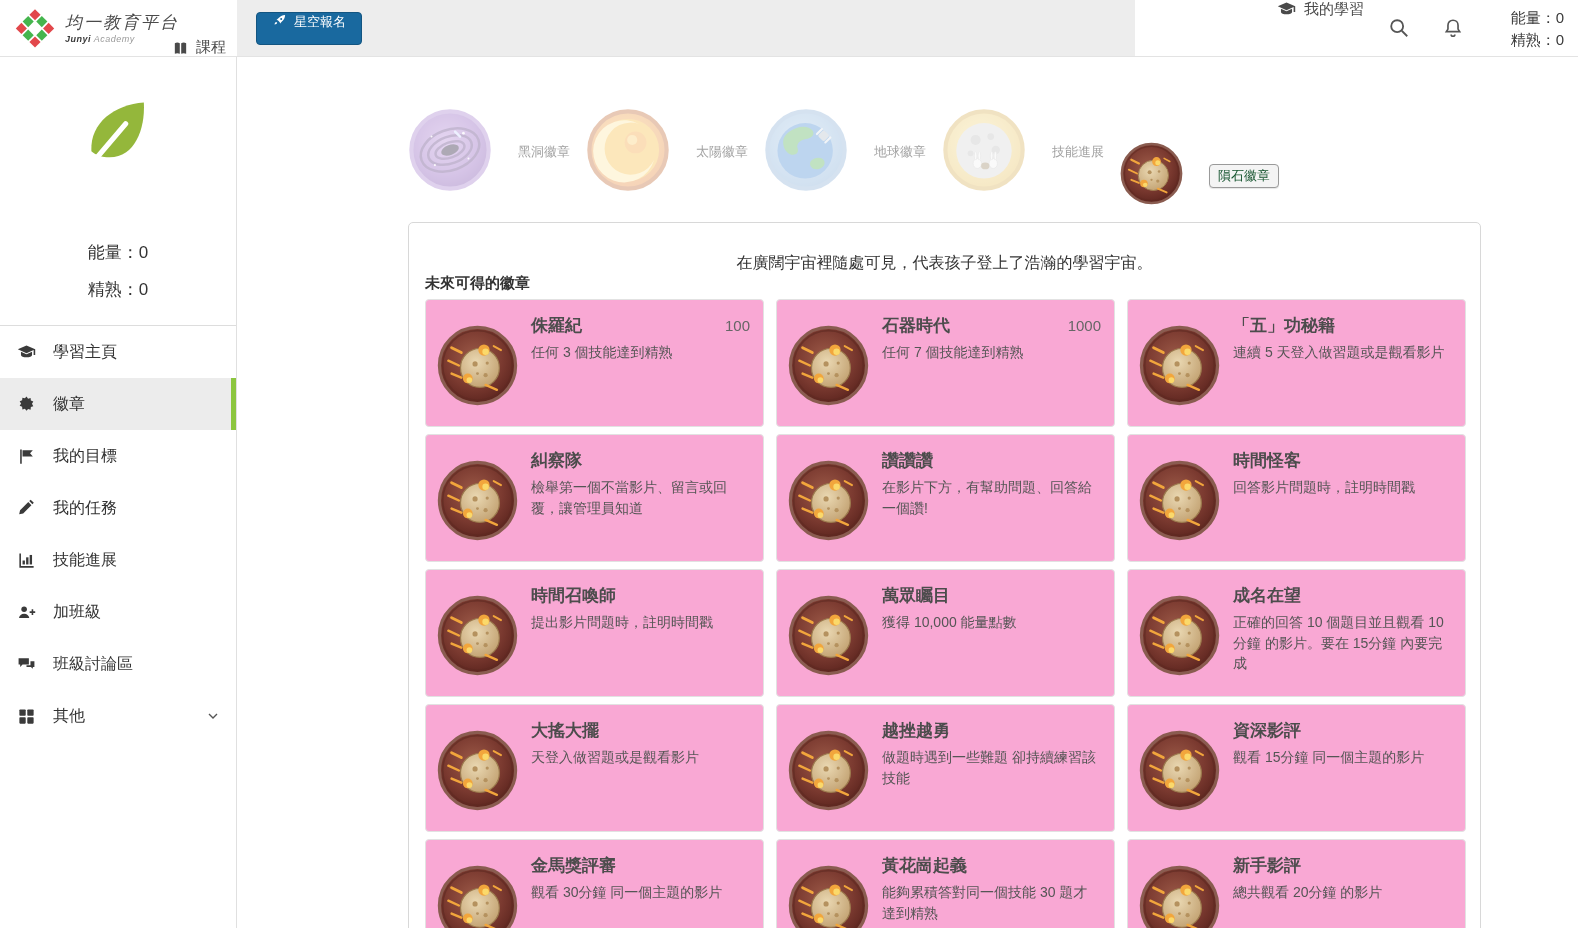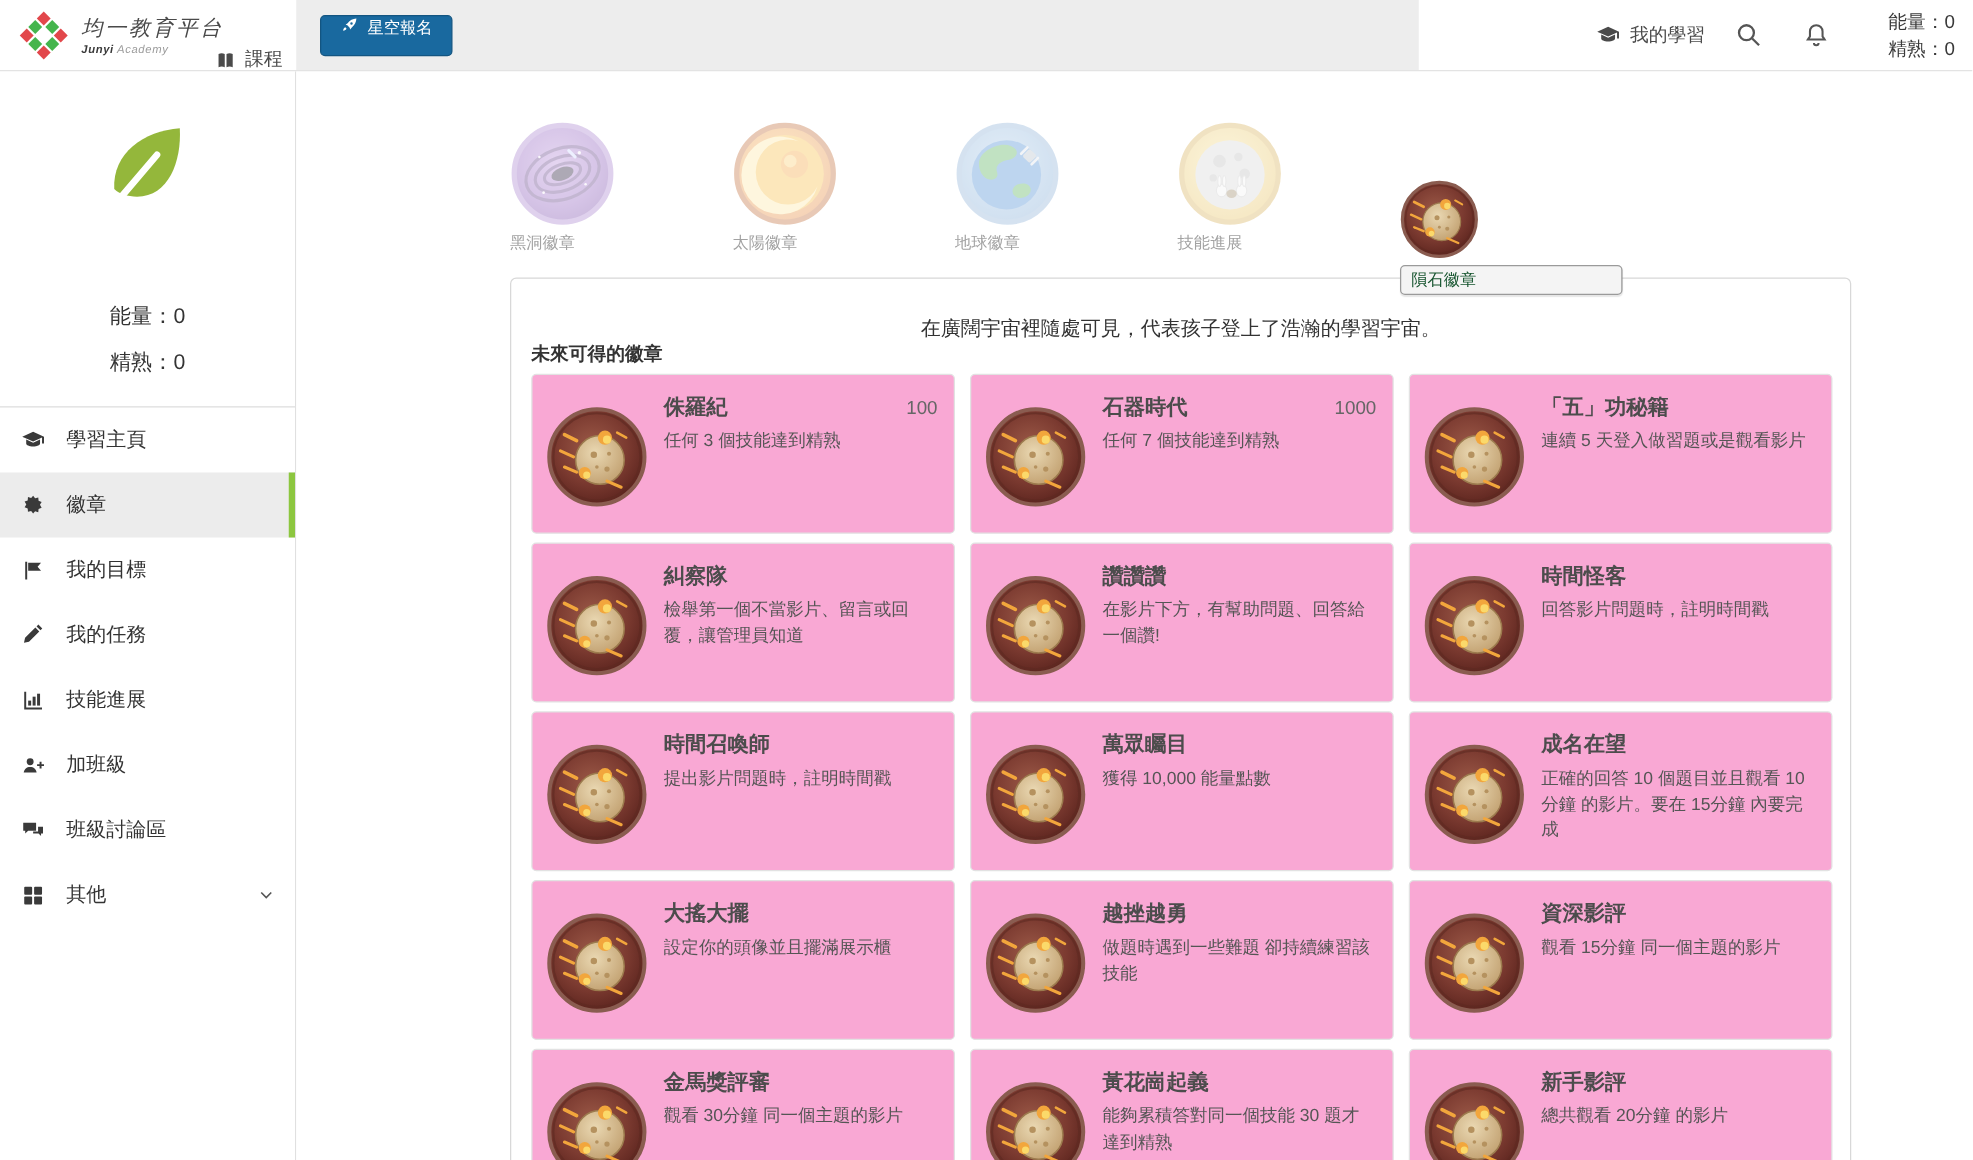--- a/index.html
+++ b/index.html
@@ -13,21 +13,21 @@
   .logo-title { font-size:17px; color:#4a4a4a; letter-spacing:2px; line-height:1.1; }
   .logo-sub { font-size:9px; color:#9a9a9a; margin-top:2px; letter-spacing:.5px; }
   .logo-sub b { color:#3a3a3a; }
   .nav-course { position:absolute; left:172px; top:0; height:57px; display:flex; align-items:flex-end; gap:7px;
     font-size:15px; color:#4a4a4a; cursor:pointer; }
   .nav-course .ico { width:17px; height:17px; color:#4a4a4a; }
   .star-strip { position:absolute; left:237px; top:0; width:898px; height:56px; background:#ededed; }
   .btn-star { position:absolute; left:19px; top:12px; height:33px; padding:0 15px; display:flex; align-items:flex-start; gap:7px;
     background:#19699f; border:1px solid #135581; border-radius:4px; color:#fff; font-size:13px; cursor:pointer; }
   .btn-star .ico { width:15px; height:15px; color:#fff; }
-  .my-learning { position:absolute; left:1277px; top:0; height:57px; display:flex; align-items:center; gap:8px;
+  .my-learning { position:absolute; left:1277px; top:0; height:57px; display:flex; align-items:flex-start; gap:8px;
     font-size:15px; color:#4a4a4a; cursor:pointer; }
   .my-learning .ico { width:19px; height:19px; }
   .head-icon { position:absolute; top:17px; width:22px; height:22px; color:#555; cursor:pointer; }
   .head-search { left:1388px; }
   .head-bell { left:1442px; }
   .head-stats { position:absolute; right:14px; top:7px; text-align:right; font-size:15px; color:#3a3a3a; line-height:22px; }
 
   
   .layout { display:flex; height:871px; }
   .sidebar { width:237px; flex:0 0 237px; background:#fff; border-right:1px solid #e0e0e0; position:relative; }
@@ -40,21 +40,21 @@
   .side-divider { border:none; border-top:1px solid #ddd; margin-top:24px; }
   .nav-item { position:relative; height:52px; display:flex; align-items:center; gap:17px; padding-left:17px;
     font-size:16px; color:#333; cursor:pointer; }
   .nav-item .nav-ico { width:19px; height:19px; color:#3a3a3a; flex:0 0 19px; }
   .nav-item.active { background:#ececec; }
   .nav-item.active::after { content:""; position:absolute; right:0; top:0; bottom:0; width:5px; background:#8cc63f; }
   .nav-item .chev { position:absolute; right:15px; width:16px; height:16px; color:#555; }
 
   
   .cats { display:flex; margin:40px 0 0 171px; height:105px; }
-  .cat { width:178px; display:flex; flex-direction:column; cursor:pointer; }
+  .cat { width:178px; display:flex; flex-direction:row; align-items:center; cursor:pointer;gap:26px; }
   .cat-icon { width:84px; height:84px; }
   .cat:not(.active) .cat-icon { opacity:.37; }
   .cat-label { margin-top:4px; font-size:13px; color:#a2a2a2; white-space:nowrap; }
   .cat.active { margin-top:47px; position:relative; z-index:6; }
   .cat.active .cat-icon { width:63px; height:63px; }
   .cat.active .cat-label { margin-top:5px; background:#f4f4f4; border:1px solid #9a9a9a; border-radius:4px;
     padding:2px 8px; color:#14532d; box-shadow:0 1px 1px rgba(0,0,0,.1); }
 
   
   .panel { margin:20px 0 0 171px; width:1073px; background:#fff; border:1px solid #d8d8d8; border-radius:5px;
@@ -655,21 +655,21 @@
                 <circle cx="58" cy="31" r="7" fill="#f2a63c"></circle>
                 <circle cx="60" cy="33" r="4" fill="#fbd96a"></circle>
                 <circle cx="38" cy="66" r="6" fill="#f2a63c"></circle>
                 <circle cx="40" cy="68" r="3.5" fill="#fbd96a"></circle>
               </svg></span>
             <div class="card-body">
               <div class="card-head">
                 <span class="card-name">大搖大擺</span>
 
               </div>
-              <div class="card-desc">設定你的頭像並且擺滿展示櫃</div>
+              <div class="card-desc">天登入做習題或是觀看影片</div>
             </div>
           </div>
 
           <div class="card">
             <span class="card-badge"><svg viewBox="0 0 100 100">
                 <circle cx="50" cy="50" r="47" fill="url(#g-met)" stroke="#8a5c50" stroke-width="4"></circle>
                 <circle cx="50" cy="50" r="43" fill="none" stroke="#5e2a22" stroke-width="2" opacity=".6"></circle>
                 <circle cx="53" cy="53" r="24" fill="url(#g-rock)" stroke="#9c7b4e" stroke-width="1.5"></circle>
                 <circle cx="47" cy="48" r="3.2" fill="#b5925f"></circle>
                 <circle cx="60" cy="62" r="2.6" fill="#b5925f"></circle>

